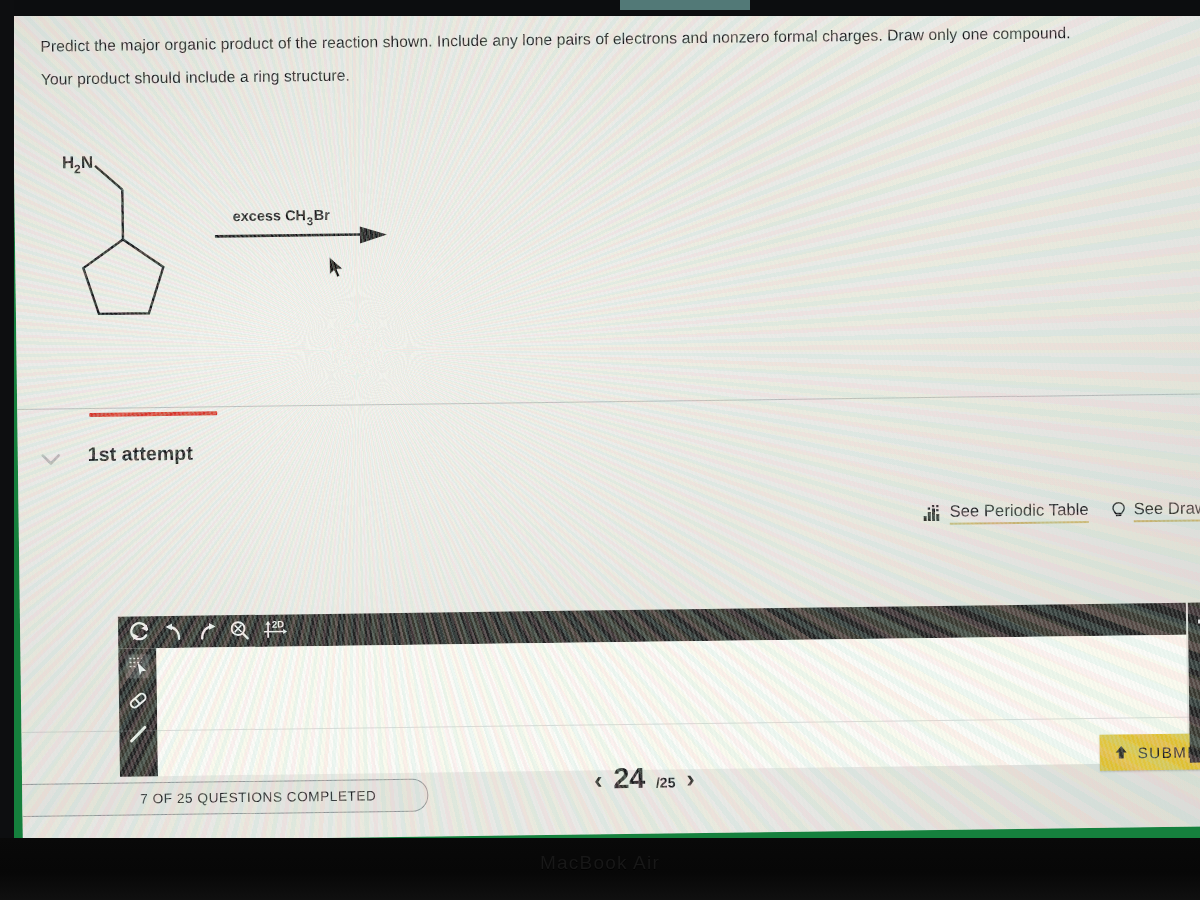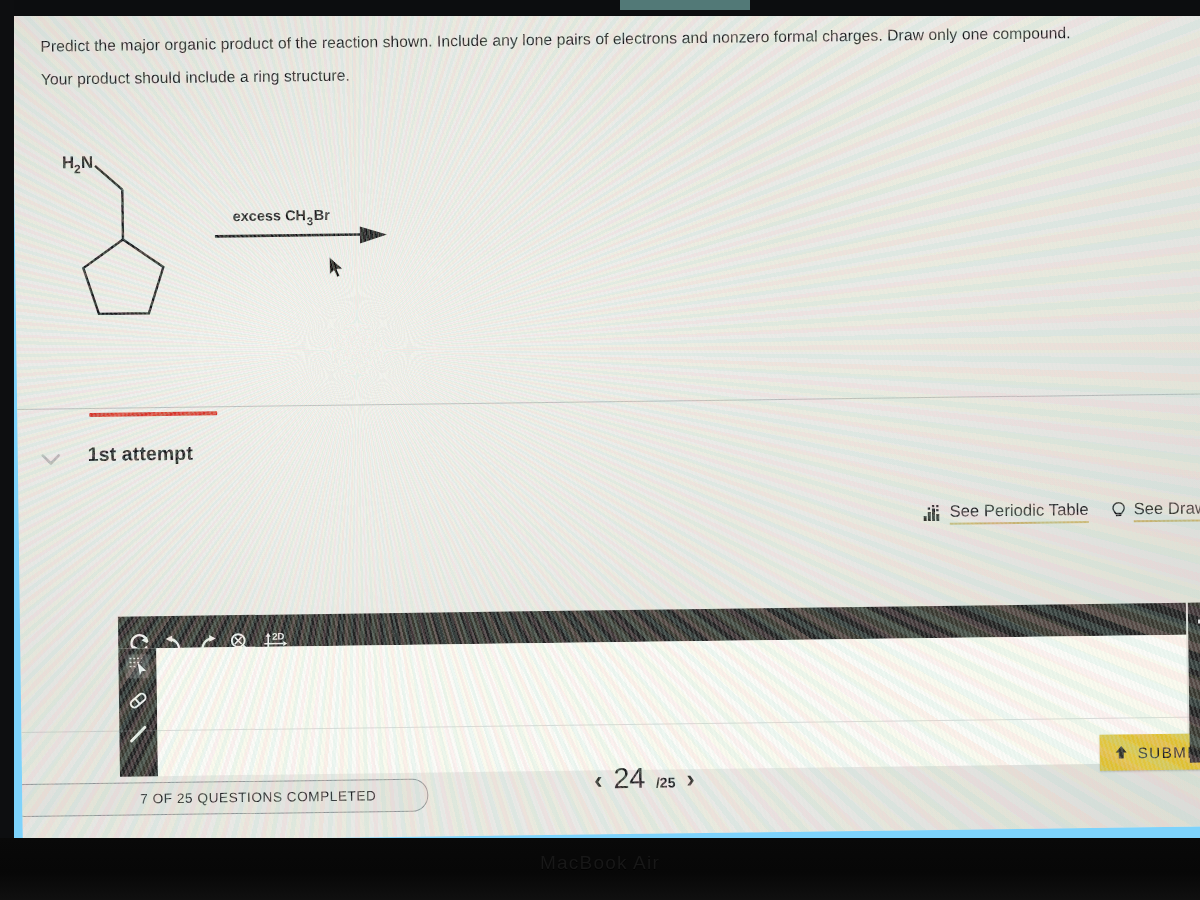--- a/index.html
+++ b/index.html
@@ -4,21 +4,21 @@
 <style>
   html,body{margin:0;padding:0;}
   body{
     width:1200px;height:900px;overflow:hidden;
     background:#0a0a0a;
     font-family:"Liberation Sans", sans-serif;
     position:relative;
   }
 
   
-  #photo{position:absolute;inset:0;background:#7dd3fc;}
+  #photo{position:absolute;inset:0;background:#15803d;}
 
   #bezel-top{position:absolute;left:0;top:0;width:1200px;height:16px;background:#0c0d0f;}
   #bezel-top-teal{position:absolute;left:620px;top:0;width:130px;height:10px;
      background:#5f8d8a;opacity:.85;}
   #bezel-left{position:absolute;left:0;top:0;width:14px;height:900px;background:#0d0e10;}
   #bezel-bottom{position:absolute;left:0;top:838px;width:1200px;height:62px;
      background:linear-gradient(180deg,#090909 0%,#070707 55%,#101010 100%);}
   #macbook-word{
      position:absolute;left:0;top:852px;width:1200px;text-align:center;
      color:#1b1b1b;font-size:19px;letter-spacing:1.2px;
@@ -84,41 +84,41 @@
   .helper{display:flex;align-items:center;gap:7px;cursor:pointer;}
   .helper .txt{font-size:16.5px;color:#1b1c1f;border-bottom:2px solid #c6b271;
      padding-bottom:2px;letter-spacing:.1px;}
 
   
   #editor{left:98px;top:604px;width:1068px;height:160px;}
   #editor-topbar{position:absolute;left:0;top:0;width:1068px;height:32px;background:#232323;}
   #editor-leftbar{position:absolute;left:0;top:32px;width:38px;height:128px;background:#232323;}
   #editor-canvas{position:absolute;left:38px;top:32px;width:1030px;height:128px;
      background:#fbfbf7;}
-  .ttool{position:absolute;top:16px;width:24px;height:24px;cursor:pointer;}
+  .ttool{position:absolute;top:4px;width:24px;height:24px;cursor:pointer;}
   .vtool{position:absolute;left:7px;width:24px;height:24px;cursor:pointer;}
   .vtool.active{background:#4b4b4b;border-radius:2px;}
 
   
   #palette{position:absolute;left:1168px;top:604px;width:36px;height:160px;background:#232323;
      z-index:22;}
   .pal-item{width:36px;height:30px;display:flex;align-items:center;justify-content:center;
      color:#efefef;font-size:16px;font-family:"Liberation Serif",serif;cursor:pointer;}
 
   
   #divider2{left:0;top:718px;width:1190px;height:1px;background:rgba(150,155,158,.35);}
   #progress-pill{left:-14px;top:770px;width:418px;height:31px;border:1px solid #8d9295;
      border-radius:16px;background:rgba(222,222,218,.55);
      display:flex;align-items:center;justify-content:center;}
   #progress-pill .txt{font-size:13.6px;color:#212225;letter-spacing:.55px;
      transform:translateX(40px);}
 
   #pager{left:572px;top:756px;display:flex;align-items:baseline;gap:11px;color:#1a1b1e;}
   .pchev{font-size:25px;font-weight:700;cursor:pointer;line-height:1;}
-  #pnum{font-size:29px;font-weight:400;letter-spacing:-.4px;}
+  #pnum{font-size:29px;font-weight:700;letter-spacing:-.4px;}
   #pden{font-size:14px;font-weight:600;}
 
   #submit-btn{left:1078px;top:735px;height:36px;background:#dfc033;
      display:flex;align-items:center;gap:9px;padding:0 14px;cursor:pointer;
      box-shadow:0 1px 2px rgba(0,0,0,.22);}
   #submit-btn .txt{font-size:15.2px;color:#232323;letter-spacing:1.4px;white-space:nowrap;}
 
   
   #cursor{left:312px;top:246px;width:22px;height:26px;}
 

